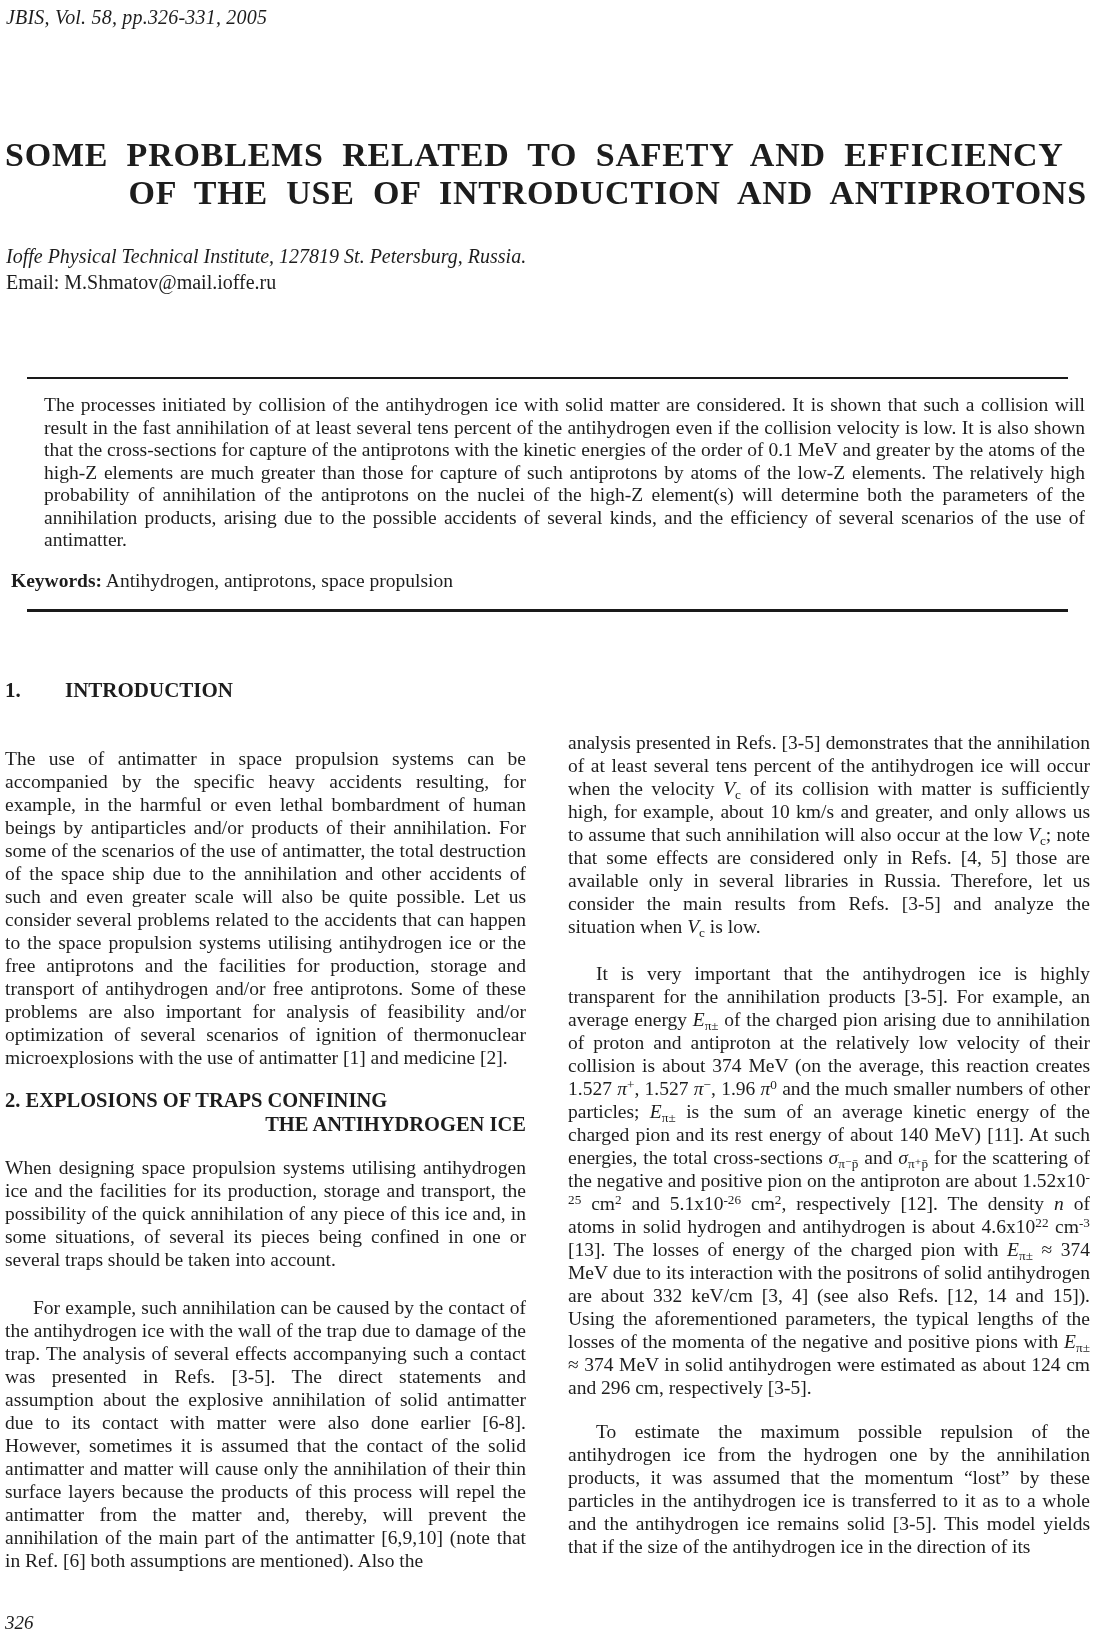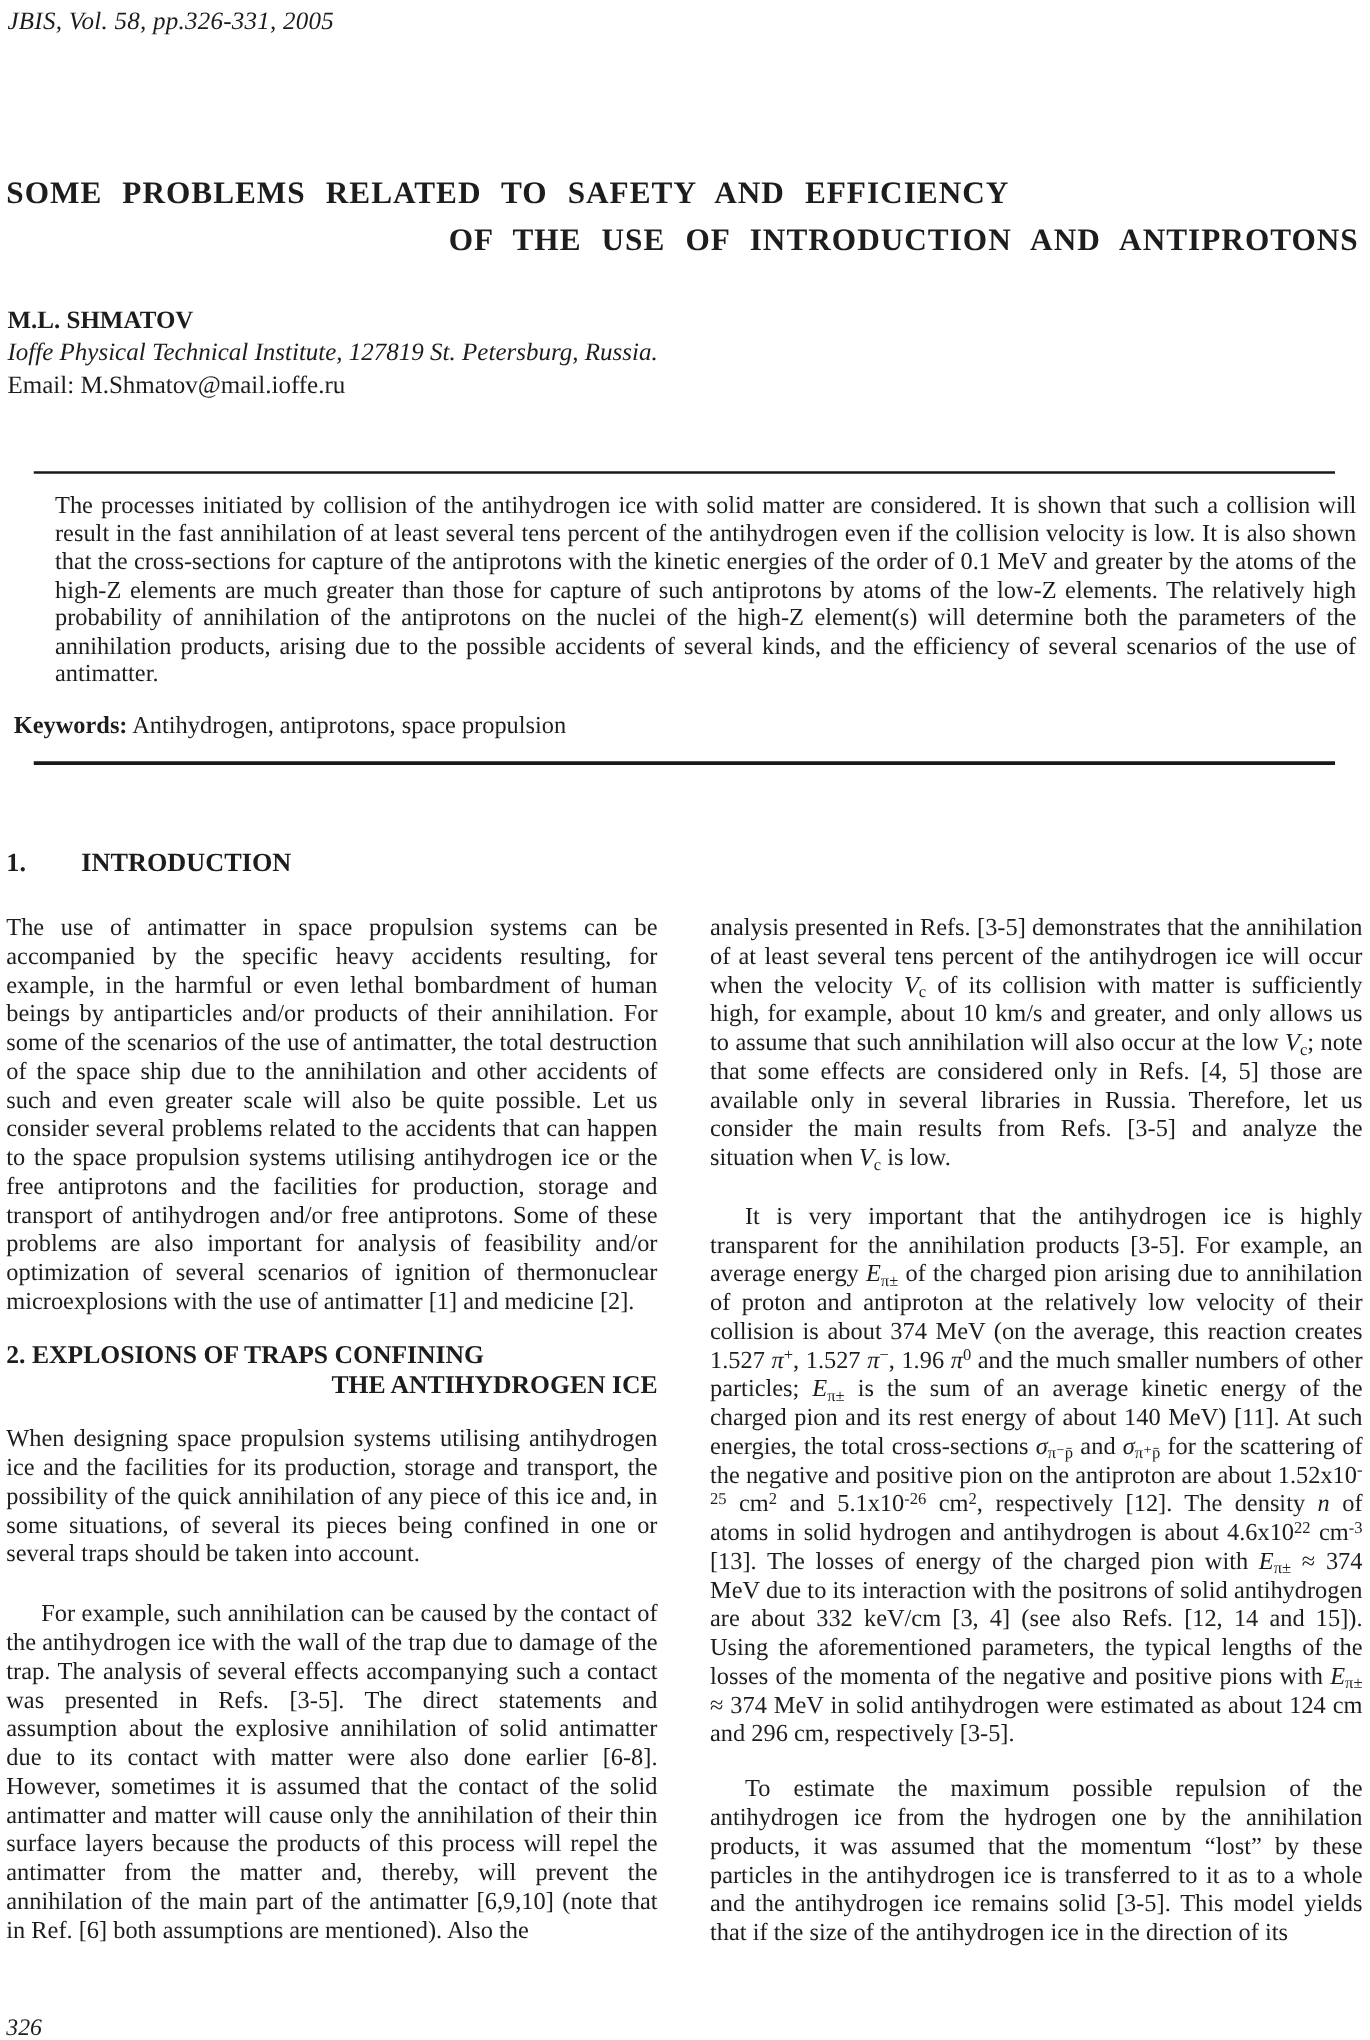--- a/index.html
+++ b/index.html
@@ -6,21 +6,21 @@
   body{
     width:1096px;height:1632px;position:relative;
     background:#ffffff;color:#1d1d1d;
     font-family:"Liberation Serif","DejaVu Serif",serif;
     -webkit-font-smoothing:antialiased;
   }
   .abs{position:absolute;}
   
   .journal-ref{left:6px;top:6px;font-size:20px;font-style:italic;letter-spacing:.2px;}
   
-  .title{left:5px;top:136px;width:1082px;font-weight:bold;font-size:25px;line-height:38px;letter-spacing:.8px;word-spacing:9px;}
+  .title{left:5px;top:136px;width:1082px;font-weight:bold;font-size:34px;line-height:38px;letter-spacing:.8px;word-spacing:9px;}
   .title .l1{text-align:left;}
   .title .l2{text-align:right;}
   
   .author{left:6px;top:243px;font-size:20px;line-height:26px;}
   .author .name{font-weight:bold;}
   .author .affil{font-style:italic;}
   
   .rule{left:27px;width:1041px;background:#1a1a1a;}
   .rule-top{top:377px;height:2px;}
   .rule-bottom{top:609px;height:3px;}
@@ -31,42 +31,41 @@
   
   .col{font-size:19.5px;line-height:23px;}
   .col-left{left:5px;top:678px;width:521px;}
   .col-right{left:568px;top:731px;width:522px;}
   .col p{margin:0;text-align:justify;}
   .col p.indent{text-indent:28px;}
   .gap19{margin-bottom:19px !important;}
   .gap21{margin-bottom:21px !important;}
   .gap24{margin-bottom:24px !important;}
   .gap25{margin-bottom:25px !important;}
-  h2.sec1{margin:0 0 29px 0;font-size:21px;line-height:24px;font-weight:bold;}
+  h2.sec1{margin:0 0 45px 0;font-size:21px;line-height:24px;font-weight:bold;}
   h2.sec1 .num{display:inline-block;width:60px;}
   h3.sec2{margin:0 0 20px 0;font-size:20.5px;line-height:24px;font-weight:bold;}
   h3.sec2 .line2{text-align:right;}
   sup{font-size:.68em;vertical-align:.45em;line-height:0;}
   sub{font-size:.68em;vertical-align:-.28em;line-height:0;}
   i{font-style:italic;}
   
   .page-num{left:5px;top:1612px;font-size:19px;font-style:italic;}
 </style>
 </head>
 <body>
 
 <div class="abs journal-ref">JBIS, Vol. 58, pp.326-331, 2005</div>
 
 <div class="abs title">
   <div class="l1">SOME PROBLEMS RELATED TO SAFETY AND EFFICIENCY</div>
   <div class="l2">OF THE USE OF INTRODUCTION AND ANTIPROTONS</div>
 </div>
 
 <div class="abs author">
-  <div class="name">M.L. SHMATOV</div>
   <div class="affil">Ioffe Physical Technical Institute, 127819 St. Petersburg, Russia.</div>
   <div class="email">Email: M.Shmatov@mail.ioffe.ru</div>
 </div>
 
 <div class="abs rule rule-top"></div>
 
 <div class="abs abstract">The processes initiated by collision of the antihydrogen ice with solid matter are considered. It is shown that such a collision will result in the fast annihilation of at least several tens percent of the antihydrogen even if the collision velocity is low. It is also shown that the cross-sections for capture of the antiprotons with the kinetic energies of the order of 0.1 MeV and greater by the atoms of the high-Z elements are much greater than those for capture of such antiprotons by atoms of the low-Z elements. The relatively high probability of annihilation of the antiprotons on the nuclei of the high-Z element(s) will determine both the parameters of the annihilation products, arising due to the possible accidents of several kinds, and the efficiency of several scenarios of the use of antimatter.</div>
 
 <div class="abs keywords">
   <span class="kw-label">Keywords:</span>

